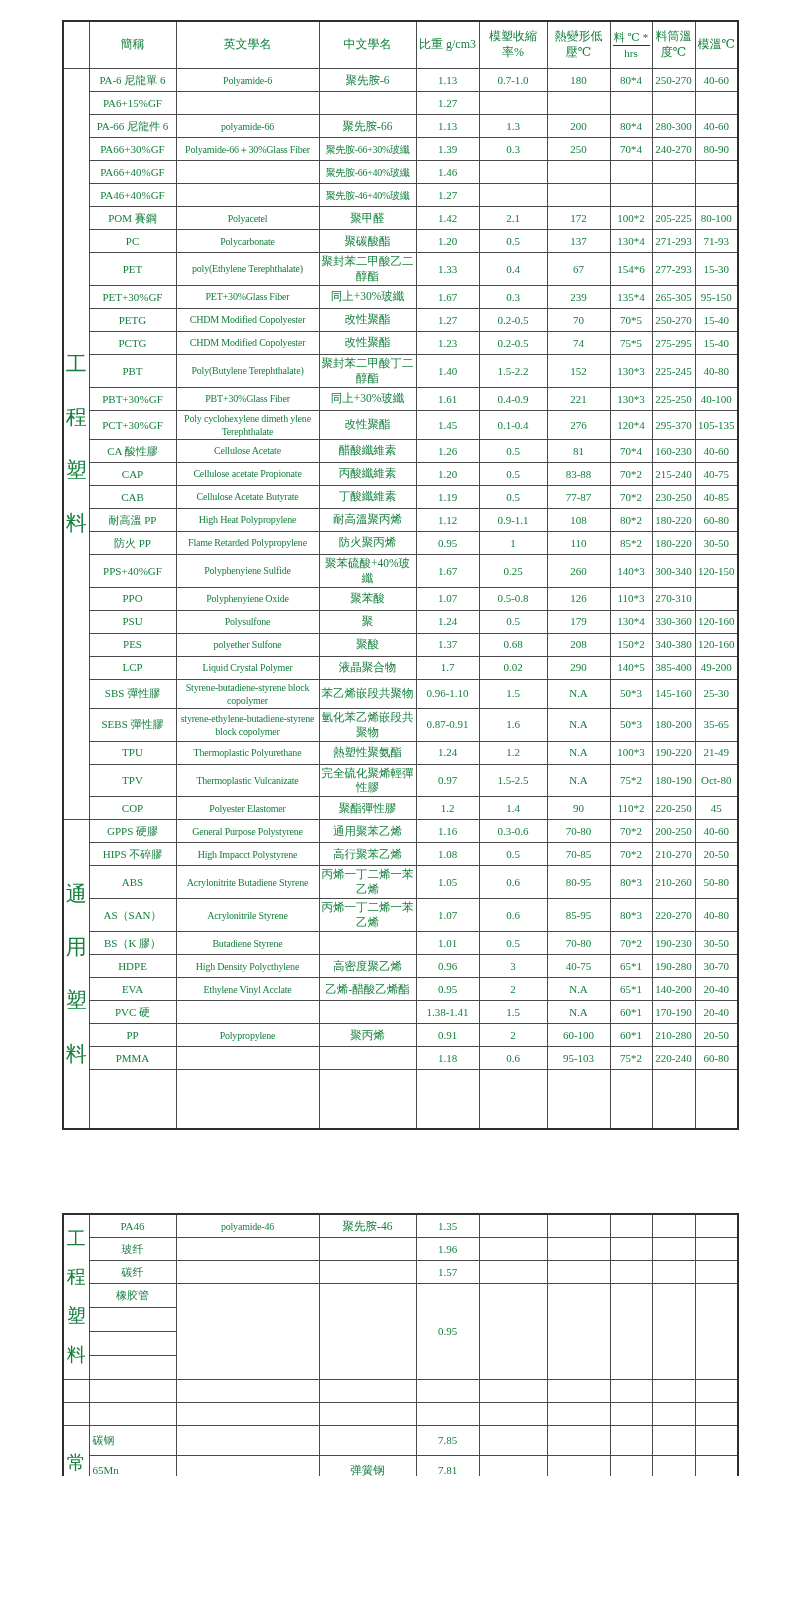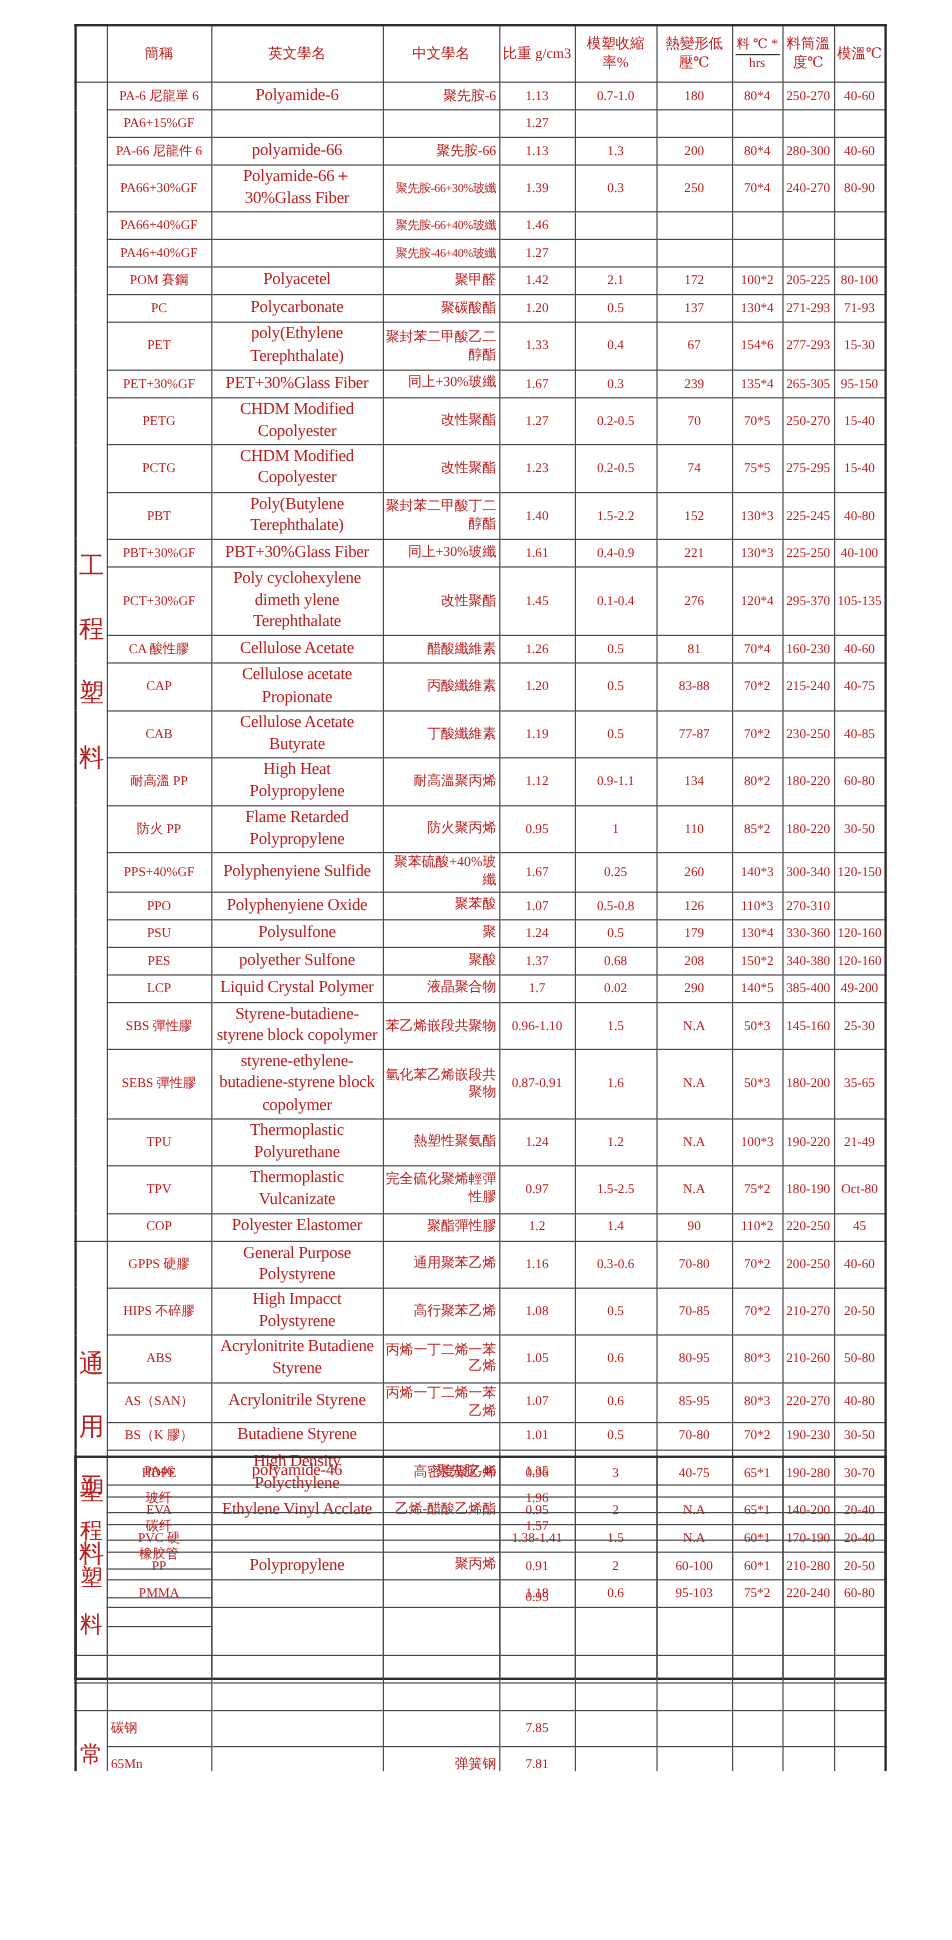--- a/index.html
+++ b/index.html
@@ -1,30 +1,30 @@
 <!DOCTYPE html>
 <html><head>
 <meta charset="utf-8">
 <style>
   html,body{margin:0;padding:0;background:#fff;}
   .page{position:relative;width:793px;height:1476px;background:#ffffff;overflow:hidden;
-        font-family:"Liberation Serif","DejaVu Serif",serif;color:#b91c1c;}
+        font-family:"Liberation Serif","DejaVu Serif",serif;color:#15803d;}
   table{border-collapse:collapse;table-layout:fixed;width:675px;border:2px solid #2e2e2e;}
   #t1{position:absolute;left:62px;top:20px;}
   #t2wrap{position:absolute;left:62px;top:1213px;border-bottom:1px dashed #555;}
   #t2{border-bottom:0;}
   #t2 tr:last-child td{border-bottom:0;}
   #t2 td.sidebar.metal{border-bottom:0;}
   th,td{border:1px solid #4a4a4a;text-align:center;vertical-align:middle;
         padding:1px 2px;overflow:hidden;}
   th{height:44px;font-weight:normal;font-size:12px;line-height:1.3;}
   th.c7{font-size:11px;padding:1px 1px;}
   td{font-size:11px;height:20px;line-height:1.3;}
-  td.c2{font-size:14px;letter-spacing:-0.2px;}
-  td.c3{font-size:11.5px;word-break:break-all;text-align:right;}
+  td.c2{font-size:10px;letter-spacing:-0.2px;}
+  td.c3{font-size:11.5px;word-break:break-all;}
   td.c3.tight{font-size:10px;white-space:nowrap;letter-spacing:-0.3px;word-break:keep-all;margin-left:31px;}
   .w0{width:26px}.w1{width:87px}.w2{width:143px}.w3{width:97px}.w4{width:63px}
   .w5{width:68px}.w6{width:63px}.w7{width:42px}.w8{width:43px}.w9{width:43px}
   td.sidebar{font-size:21px;padding:0;}
   .vlabel{display:flex;flex-direction:column;align-items:center;gap:26px;}
   #t2 td.sidebar{font-size:19px;}
   #t2 .vlabel{gap:14px;}
   tr.empty-row td{height:56px;}
   tr.spacer td{height:20px;}
   tr.sub td{height:21px;}
@@ -275,21 +275,21 @@
           <td class="c7">70*2</td>
           <td class="c8">230-250</td>
           <td class="c9">40-85</td>
         </tr>
         <tr>
           <td class="c1">耐高溫 PP</td>
           <td class="c2">High Heat Polypropylene</td>
           <td class="c3">耐高溫聚丙烯</td>
           <td class="c4">1.12</td>
           <td class="c5">0.9-1.1</td>
-          <td class="c6">134</td>
+          <td class="c6">108</td>
           <td class="c7">80*2</td>
           <td class="c8">180-220</td>
           <td class="c9">60-80</td>
         </tr>
         <tr>
           <td class="c1">防火 PP</td>
           <td class="c2">Flame Retarded Polypropylene</td>
           <td class="c3">防火聚丙烯</td>
           <td class="c4">0.95</td>
           <td class="c5">1</td>

